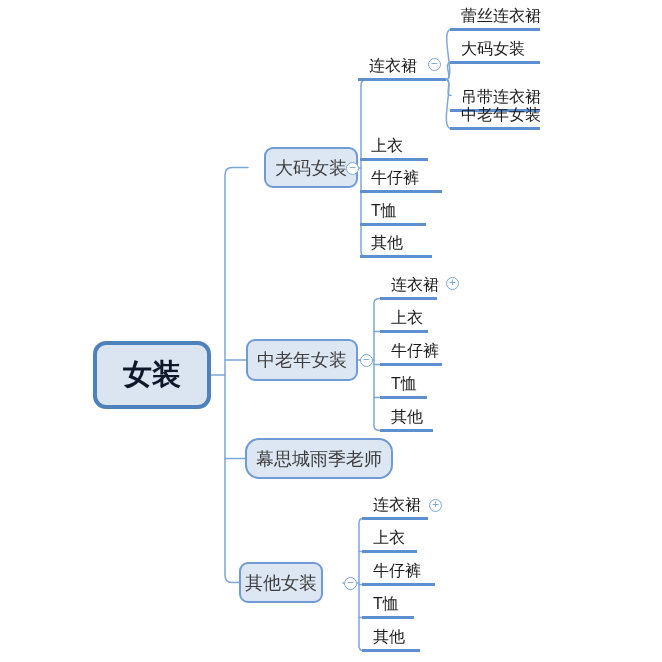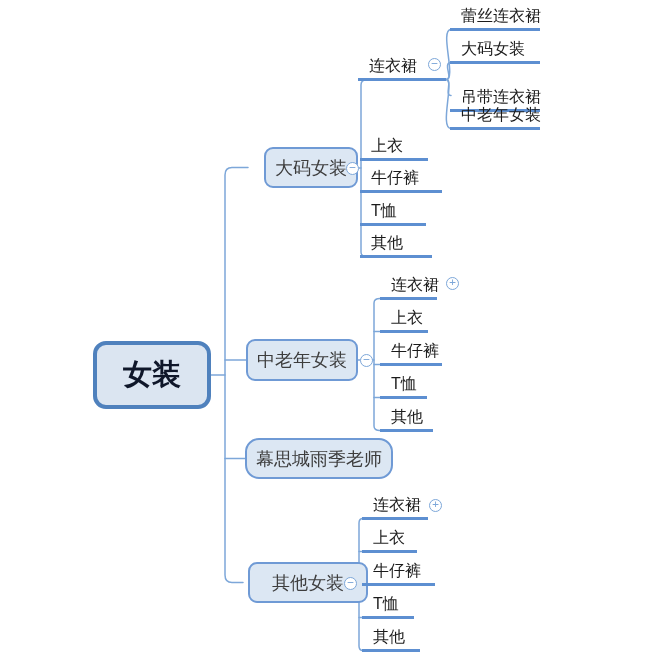--- a/index.html
+++ b/index.html
@@ -20,21 +20,21 @@
   .toggle{position:absolute;width:13px;height:13px;box-sizing:border-box;
           border:1px solid #7da7d9;border-radius:50%;background:#ffffff;
           color:#7da7d9;font-size:11px;line-height:10px;text-align:center;
           font-family:"DejaVu Sans Mono",monospace;cursor:pointer;}
 
   
   .n-root {left:93px; top:341px; width:118px; height:68px;}
   .n-b1   {left:236px; top:147px; width:94px;  height:41px;margin-left:28px;}
   .n-b2   {left:246px; top:339px; width:112px; height:42px;}
   .n-b3   {left:245px; top:438px; width:148px; height:41px;border-radius:14px;}
-  .n-b4   {left:248px; top:562px; width:120px; height:41px;}
+  .n-b4   {left:239px; top:562px; width:84px; height:41px;}
 
   
   .l-b1c0{left:358px; top:53px;  width:77px;}
   .l-b1c1{left:360px; top:133px; width:57px;}
   .l-b1c2{left:360px; top:165px; width:71px;}
   .l-b1c3{left:360px; top:198px; width:55px;}
   .l-b1c4{left:360px; top:230px; width:61px;}
 
   
   .l-g0{left:450px; top:3px;   width:79px;}

